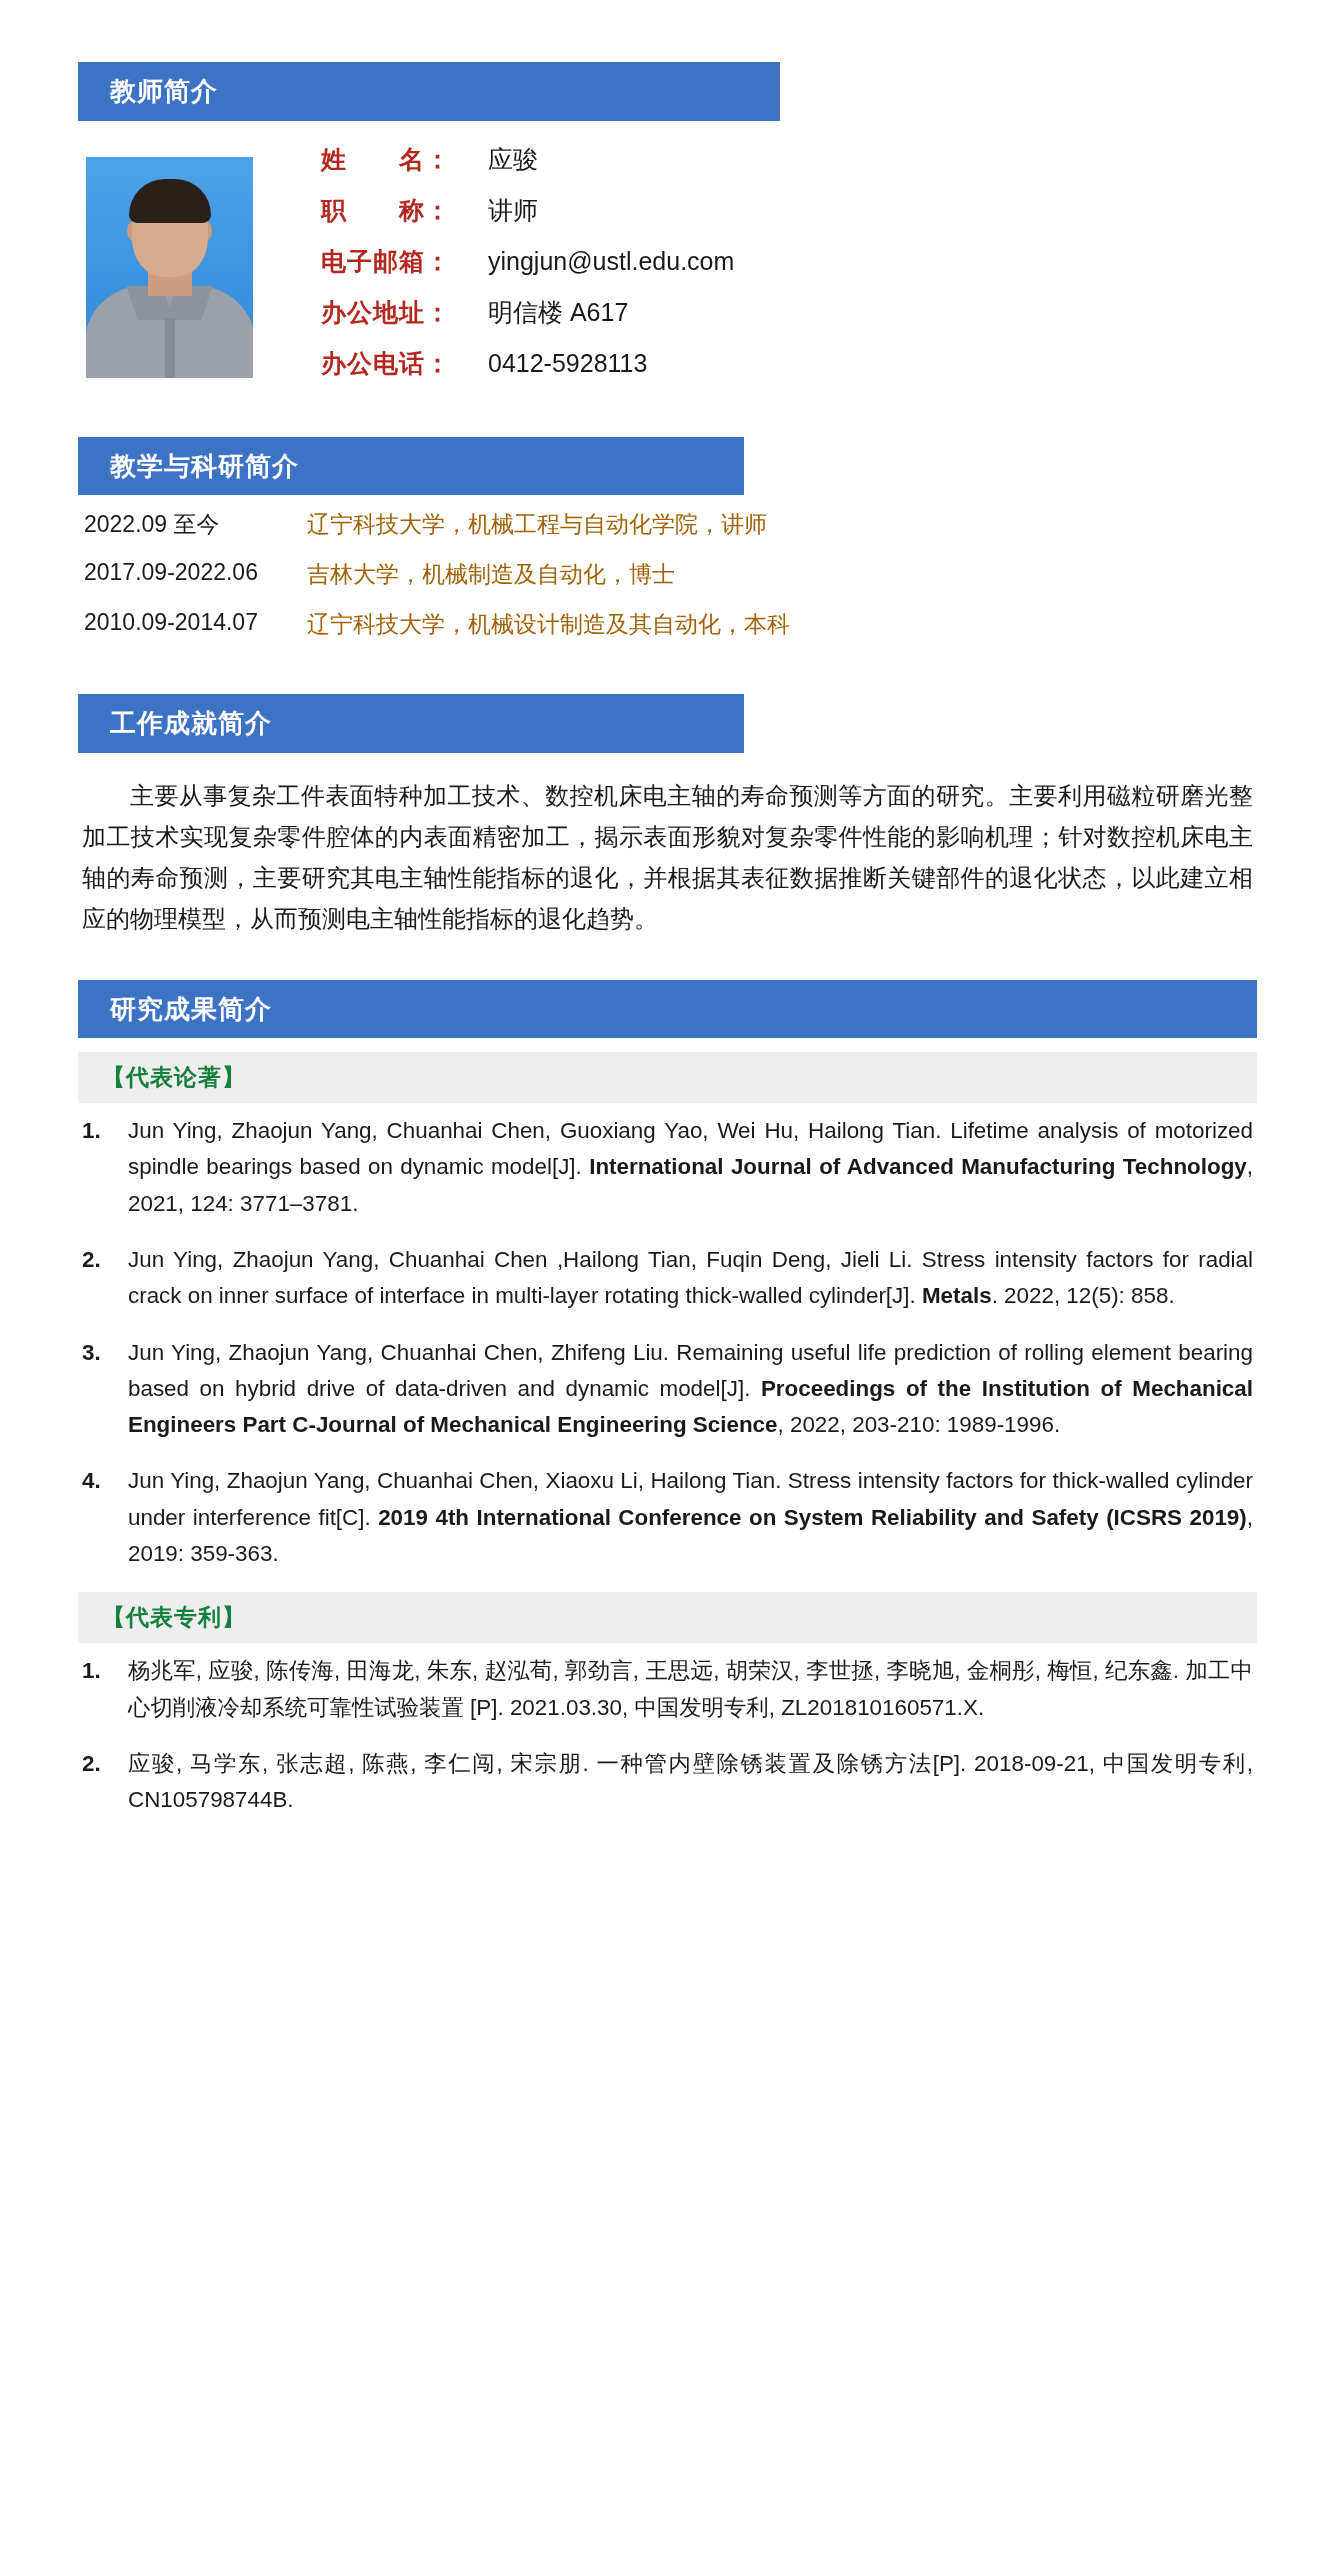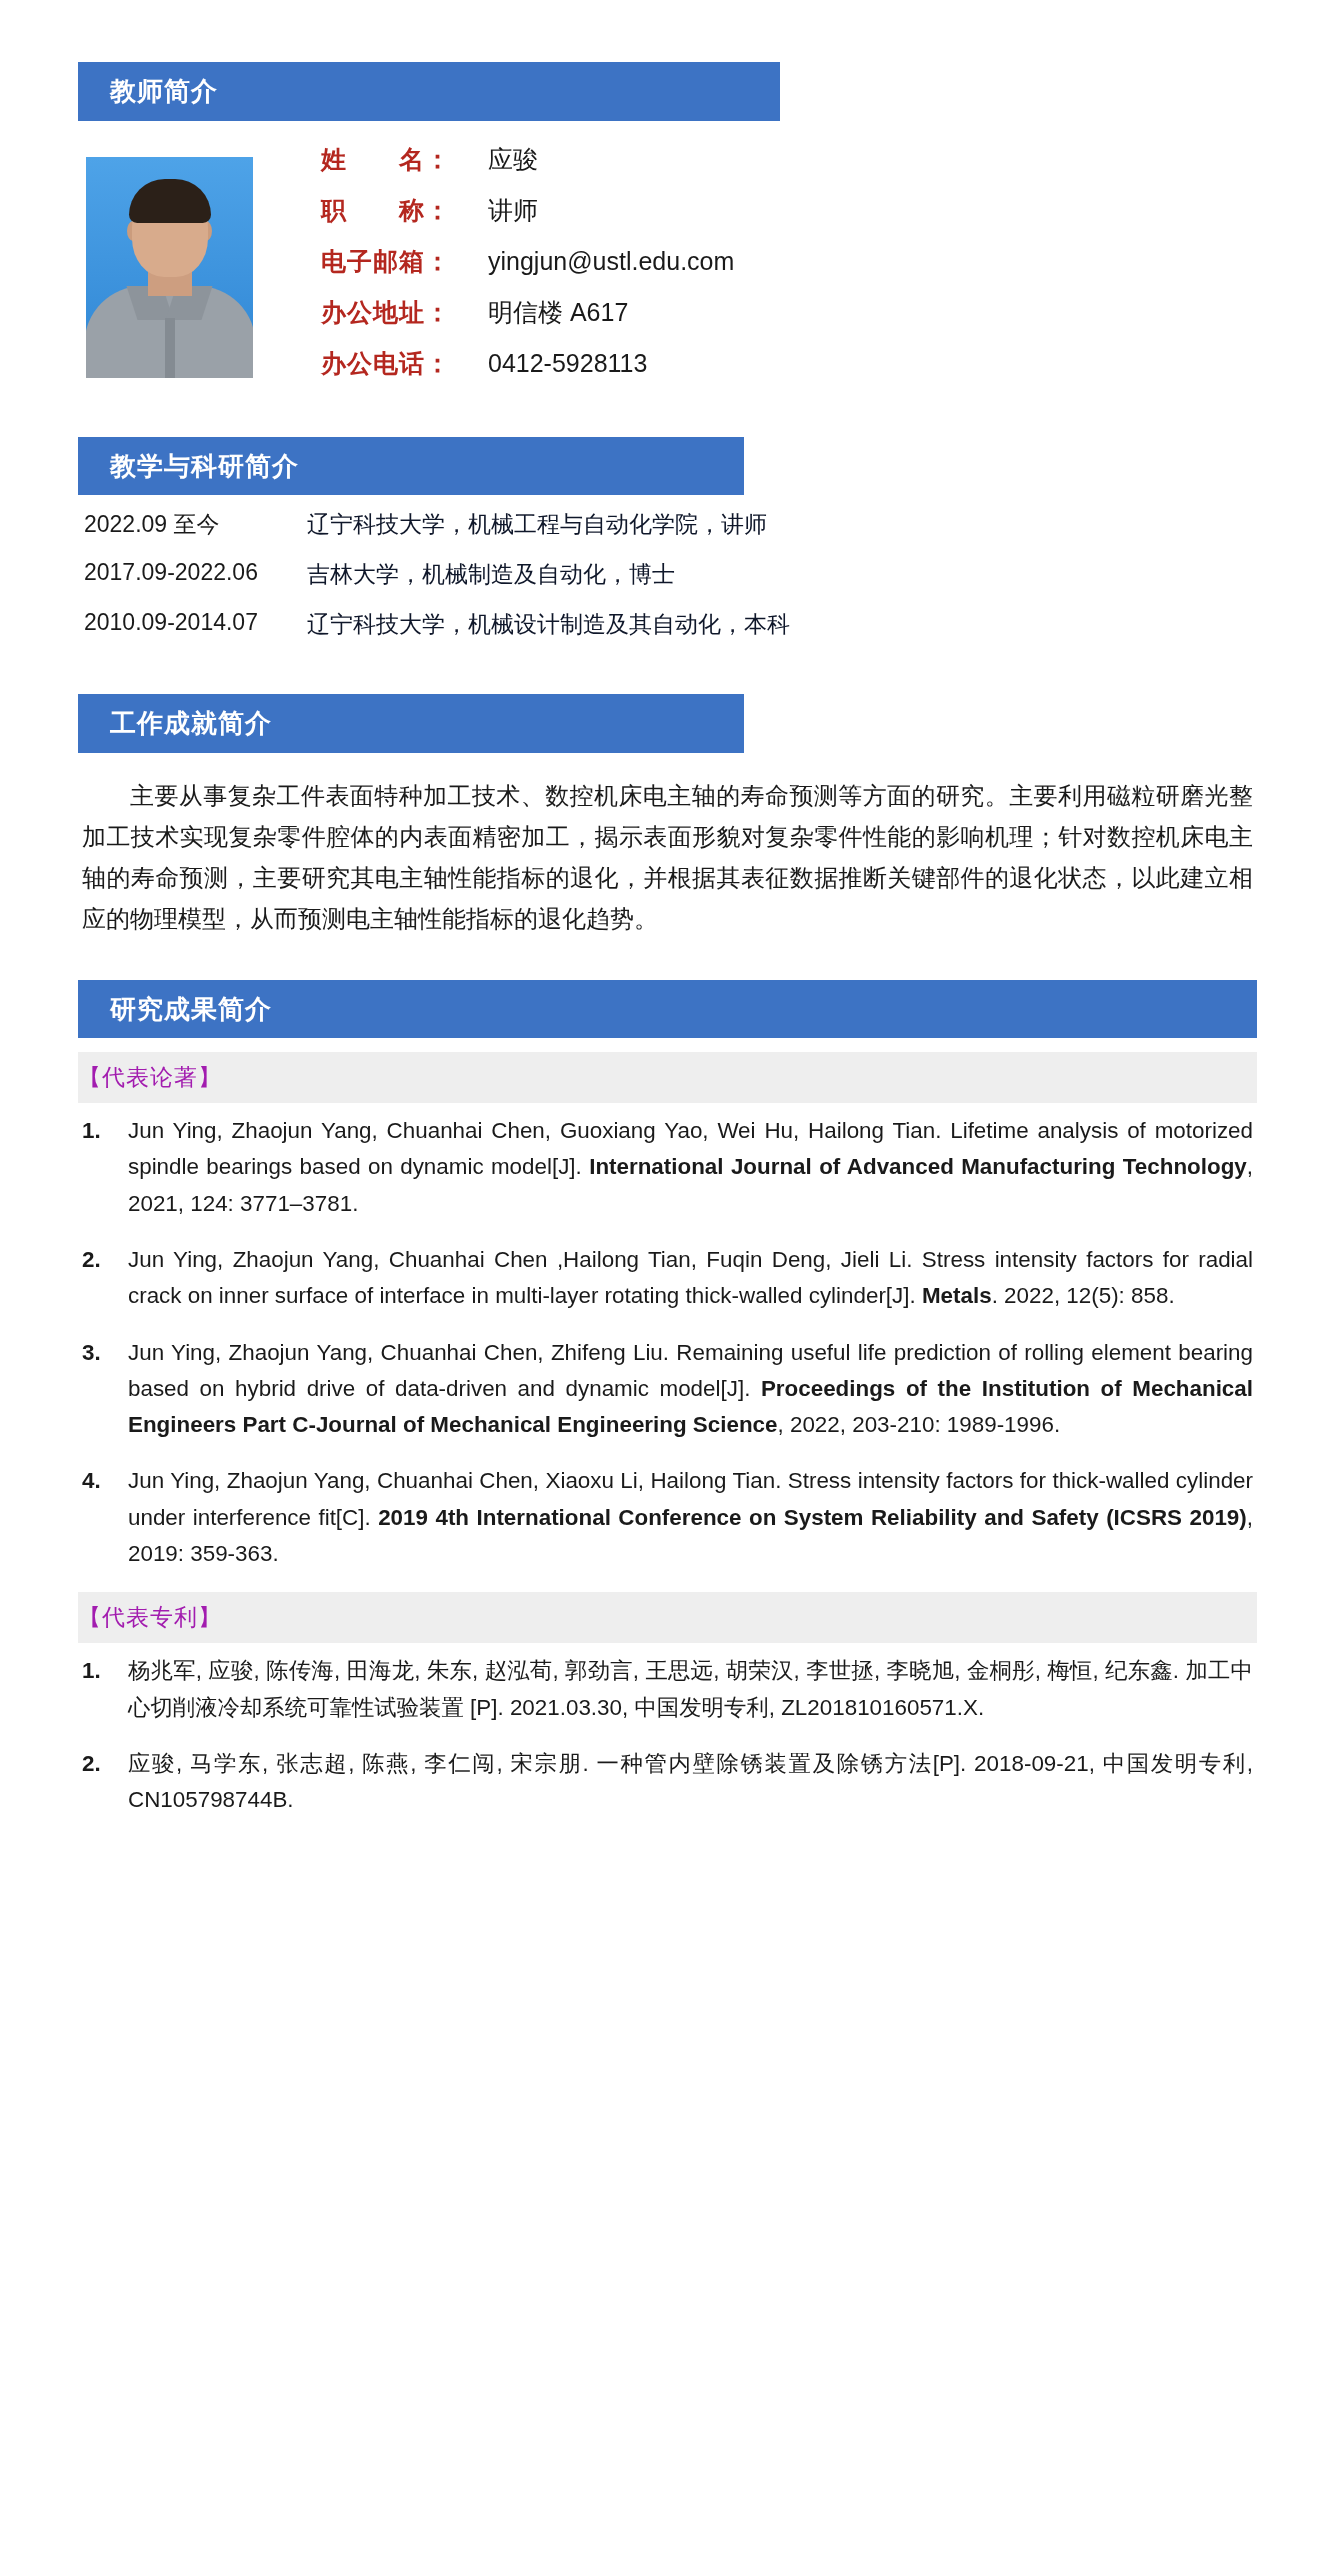--- a/index.html
+++ b/index.html
@@ -167,39 +167,39 @@
   }
   .edu-row {
     display: flex;
     font-size: 23px;
     margin-bottom: 19px;
   }
   .edu-date {
     flex: 0 0 223px;
     color: #1a1a1a;
   }
-  .edu-desc { color: #0f172a; }
+  .edu-desc { color: #a16207; }
 
   
   .para {
     font-size: 24px;
     line-height: 1.72;
     text-align: justify;
     text-justify: inter-ideograph;
     padding: 22px 4px 24px 4px;
     text-indent: 2em;
   }
 
   
   .subbar {
     background: #eeeeee;
-    color: #a21caf;
-    font-weight: normal;
+    color: #15803d;
+    font-weight: bold;
     font-size: 23px;
-    padding: 10px 0;
+    padding: 10px 24px;
     margin-top: 14px;
     letter-spacing: 1px;
   }
   .ref-list {
     margin: 0;
     padding: 10px 4px 0 4px;
   }
   .ref-item {
     display: flex;
     font-size: 22.4px;

